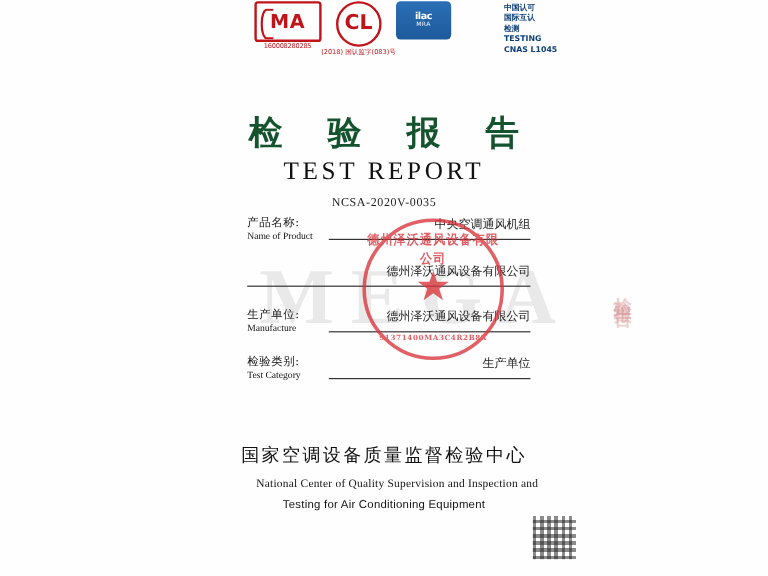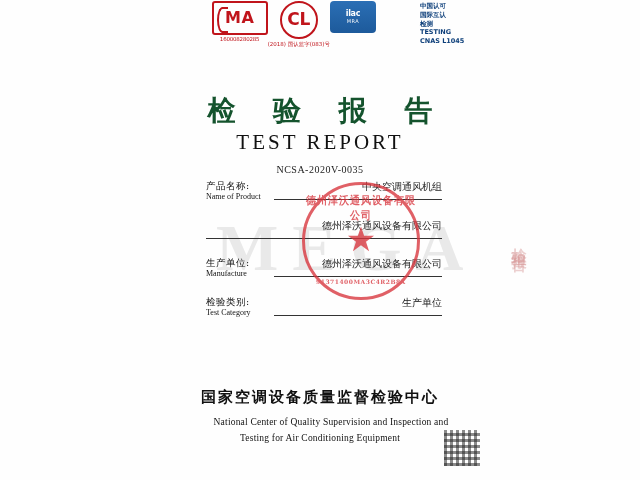--- a/index.html
+++ b/index.html
@@ -230,36 +230,35 @@
   
   .footer {
     position: absolute;
     top: 370px;
     left: 0; right: 0;
     text-align: center;
   }
   .footer-cn {
     font-family: "DejaVu Serif", serif;
     font-size: 15px;
-    font-weight: bold;
+    font-weight: normal;
     letter-spacing: 2px;
     color: #111;
-    margin-top: 18px;
   }
   .footer-en1 {
     margin-top: 10px;
     font-family: "Liberation Serif", serif;
     font-size: 9.5px;
     letter-spacing: 0.2px;
     color: #111;
     padding-left: 22px;
   }
   .footer-en2 {
     margin-top: 6px;
-    font-family: Liberation Serif, serif;
+    font-family: Liberation Sans, sans-serif;
     font-size: 9.5px;
     letter-spacing: 0.2px;
     color: #111;
   }
 
   
   .seal {
     position: absolute;
     left: 302px;
     top: 182px;

